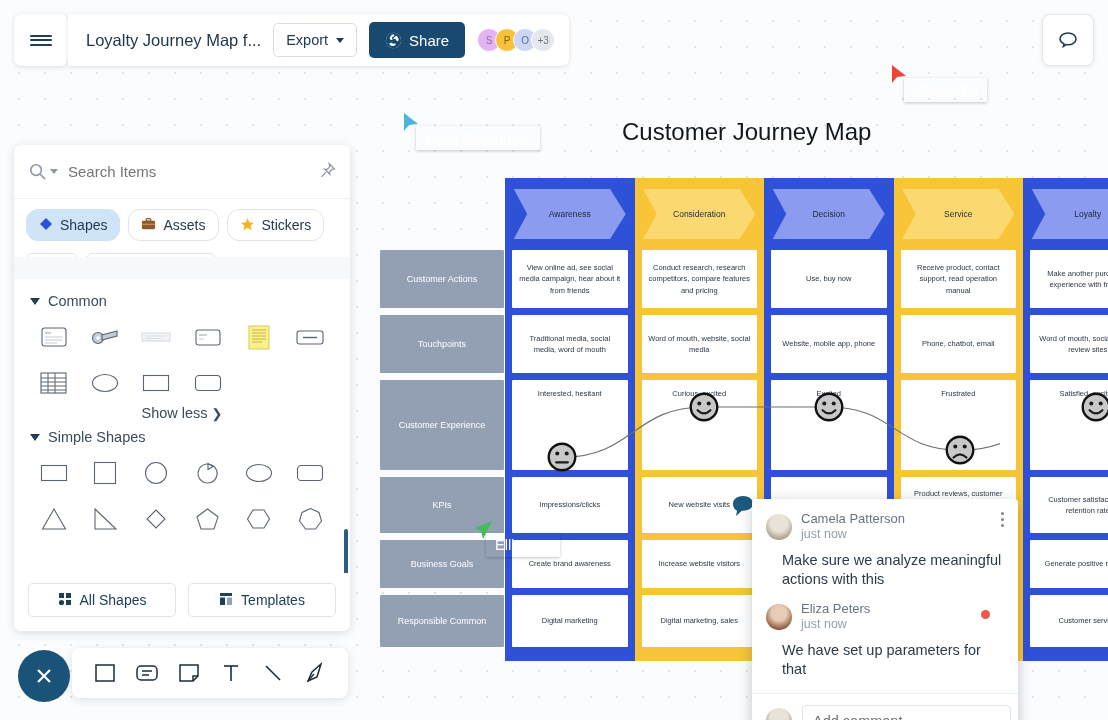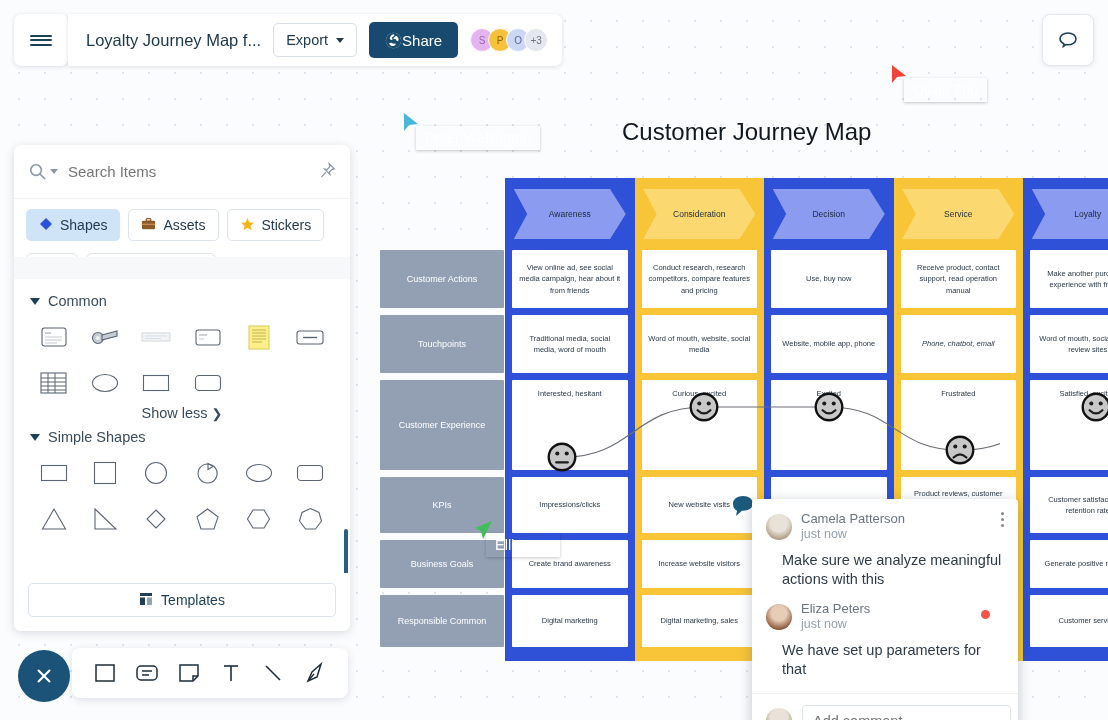--- a/index.html
+++ b/index.html
@@ -38,21 +38,21 @@
   }
   .doc-title { font-size: 16.5px; color: #20384c; white-space: nowrap; }
   .btn-export {
     display: flex; align-items: center; gap: 8px;
     height: 34px; padding: 0 12px; border: 1px solid #d8dee6;
     border-radius: 5px; background: #fff; color: #223a4f; font-size: 14.5px;
     cursor: pointer;
   }
   .caret { width: 0; height: 0; border-left: 4.5px solid transparent; border-right: 4.5px solid transparent; border-top: 5.5px solid #223a4f; }
   .btn-share {
-    display: flex; align-items: center; 
+    display: flex; align-items: center; gap: 7px;
     height: 36px; padding: 0 16px; border-radius: 5px;
     background: #174a6e; color: #fff; font-size: 15px; cursor: pointer; border: none;
   }
   .avatars { display: flex; align-items: center; }
   .av {
     width: 24px; height: 24px; border-radius: 50%;
     display: flex; align-items: center; justify-content: center;
     font-size: 10px; color: #fff; margin-left: -6px;
     border: 1.5px solid #fff;
   }
@@ -74,21 +74,21 @@
   .search-row { height: 54px; display: flex; align-items: center; padding: 0 14px; border-bottom: 1px solid #eef1f5; position: relative; }
   .search-ico { display:flex; align-items:center; gap:3px; cursor:pointer; }
   .search-input {
     border: none; outline: none; font-size: 15px; color: #8d98a5;
     margin-left: 10px; width: 210px; font-family: "Liberation Sans", sans-serif; background: transparent;
   }
   .pin { position: absolute; right: 14px; top: 17px; cursor: pointer; }
   .tabs { display: flex; gap: 8px; padding: 10px 12px 0 12px; }
   .tab {
     display: flex; align-items: center; gap: 7px; height: 32px;
-    padding: 0 12px; border-radius: 5px; border: 1px solid #dde3ea;
+    padding: 0 12px; border-radius: 12px; border: 1px solid #dde3ea;
     background: #fff; font-size: 14px; color: #243b50; cursor: pointer;
   }
   .tab.active { background: #cfe4f7; border-color: #cfe4f7; }
   .subtabs { display: flex; gap: 8px; padding: 12px 12px 0 12px; height: 20px; overflow: hidden; }
   .subtab { height: 26px; border: 1px solid #dde3ea; border-radius: 6px 6px 0 0; background: #fff; }
   .subtab.s1 { width: 52px; }
   .subtab.s2 { width: 130px; }
   .subtab-bg { position:absolute; left:0; right:0; height: 22px; background: #f6f8fa; }
 
   .scroll-area { position: relative; padding: 12px 14px 0 14px; }
@@ -246,21 +246,21 @@
             <div class="cell" style="height: 48px;">Increase sales revenue</div>
             <div class="cell" style="height: 52px;">Sales, support</div>
           </div>
         </div>
         <div class="col yellow">
           <div class="colhead">
             <div class="chev-shape">Service</div>
           </div>
           <div class="cells">
             <div class="cell" style="height: 58px;">Receive product, contact support, read operation manual</div>
-            <div class="cell" style="height: 58px; font-style: italic;">Phone, chatbot, email</div>
+            <div class="cell" style="height: 58px;">Phone, chatbot, email</div>
             <div class="cell exp" style="height: 90px;">Frustrated</div>
             <div class="cell" style="height: 56px;">Product reviews, customer service success-rate, waiting time</div>
             <div class="cell" style="height: 48px;">Improve support quality</div>
             <div class="cell" style="height: 52px;">Customer service</div>
           </div>
         </div>
         <div class="col blue">
           <div class="colhead">
             <div class="chev-shape">Loyalty</div>
           </div>
@@ -596,20 +596,29 @@
               <svg width="25" height="24" viewBox="0 0 25 24">
                 <polygon points="12.5,1.5 21,5.5 23.5,14 17.5,22 7.5,22 1.5,14 4,5.5" fill="none" stroke="#5a6573" stroke-width="1.1"></polygon>
               </svg>
             </div>
           </div>
         </div>
     </div>
     <div class="panel-footer">
         <div class="foot-btn">
           <span><svg width="14" height="14" viewBox="0 0 14 14">
+              <rect x="1" y="1" width="5" height="5" fill="#1d4057"></rect>
+              <rect x="8" y="1" width="5" height="5" fill="#1d4057"></rect>
+              <circle cx="3.5" cy="10.5" r="2.6" fill="#1d4057"></circle>
+              <rect x="8" y="8" width="5" height="5" fill="#1d4057"></rect>
+            </svg></span>
+          <span>All Shapes</span>
+        </div>
+        <div class="foot-btn">
+          <span><svg width="14" height="14" viewBox="0 0 14 14">
               <rect x="1" y="1" width="12" height="3" fill="#1d4057"></rect>
               <rect x="1" y="5.5" width="5" height="7.5" fill="#1d4057"></rect>
               <rect x="8" y="5.5" width="5" height="7.5" fill="#8ea4b5"></rect>
             </svg></span>
           <span>Templates</span>
         </div>
       </div>
   </div>
 
   <div class="bottombar">

